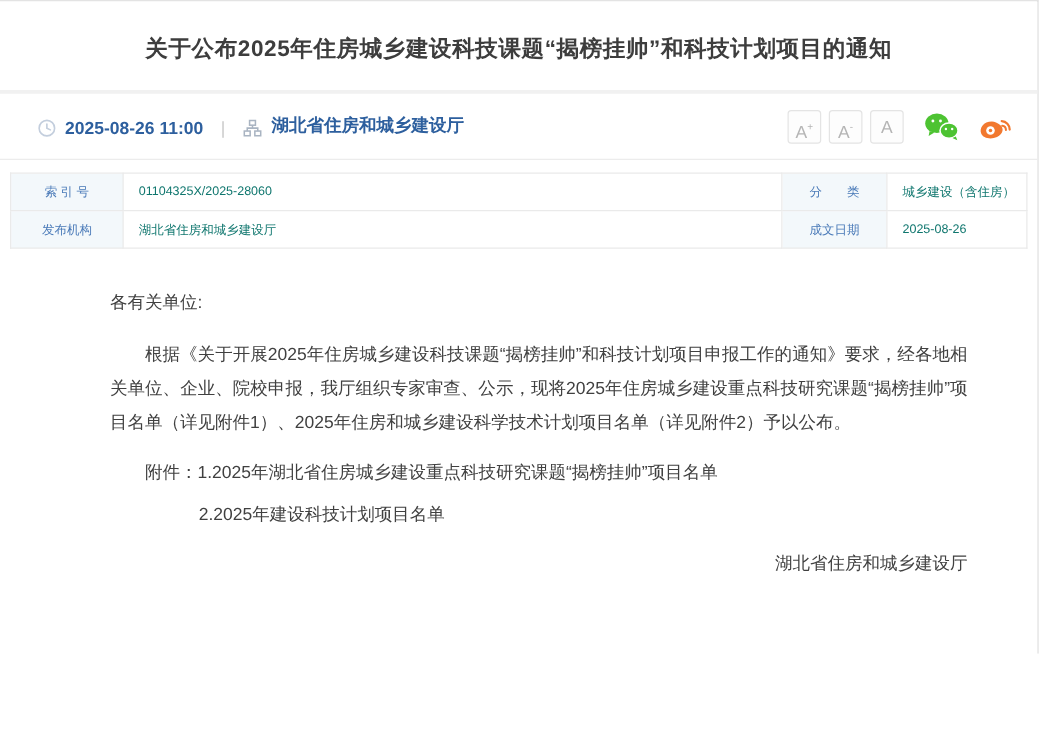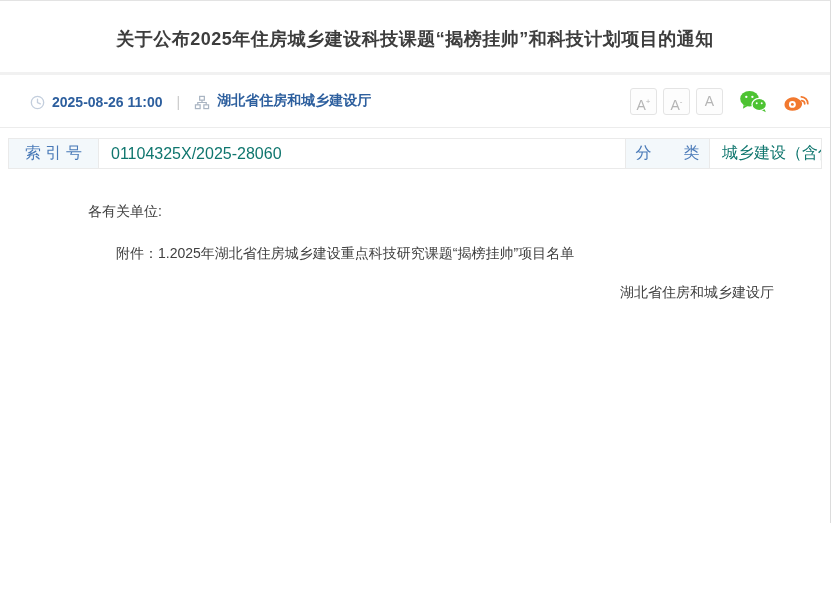--- a/index.html
+++ b/index.html
@@ -20,21 +20,21 @@
   .meta-sep { color:#c9c9c9; margin:0 14px; font-weight:normal; }
   .meta-source { color:#2d5f9e; font-weight:bold; }
 
   .meta-right { display:flex; align-items:center; }
   .font-btn { width:27px; height:27px; border:1px solid #e4e4e4; border-radius:3px; background:#fdfdfd;
     color:#b5b5b5; font-size:14px; line-height:25px; text-align:center; margin-left:6px; cursor:pointer;
     font-family:"Liberation Sans",sans-serif; }
   .font-btn sup { font-size:8px; vertical-align:6px; }
   .share-icon { margin-left:16px; cursor:pointer; display:inline-flex; }
 
-  .info-table { width:calc(100% - 16px); margin:10px 8px 0; border-collapse:collapse; font-size:16px; table-layout:fixed; }
+  .info-table { width:calc(100% - 16px); margin:10px 8px 0; border-collapse:collapse; font-size:10px; table-layout:fixed; }
   .info-table td { border:1px solid #eaeaea; height:30px; padding:0 12px; color:#0f766e;
     white-space:nowrap; overflow:hidden; }
   .info-table td.lbl { background:#f3f8fb; color:#4a7ab8; text-align:center; padding:0 4px; }
 
   .body-section { padding:29px 56px 0 88px; font-size:14px; color:#404040; line-height:27px; }
   .salutation { margin-bottom:15px; }
   .para { text-indent:2em; margin:13px 0; text-align:justify; }
   .attach-line1 { margin-top:13px; padding-left:2em; }
   .attach-line2 { padding-left:calc(2em + 43px); margin-top:7px; }
   .signature { text-align:right; margin-top:12px; }
@@ -103,25 +103,35 @@
         <col style="width:84px">
         <col style="width:112px">
       </colgroup>
     <tbody>
       <tr>
         <td class="lbl">索 引 号</td>
         <td>01104325X/2025-28060</td>
         <td class="lbl">分　　类</td>
         <td>城乡建设（含住房）</td>
       </tr>
+      <tr>
+        <td class="lbl">发布机构</td>
+        <td>湖北省住房和城乡建设厅</td>
+        <td class="lbl">成文日期</td>
+        <td>2025-08-26</td>
+      </tr>
     </tbody>
   </table>
 
   <div class="body-section">
     <div class="salutation">各有关单位:</div>
+    <p class="para">根据《关于开展2025年住房城乡建设科技课题“揭榜挂帅”和科技计划项目申报工作的通知》要求，经各地相关单位、企业、院校申报，我厅组织专家审查、公示，现将2025年住房城乡建设重点科技研究课题“揭榜挂帅”项目名单（详见附件1）、2025年住房和城乡建设科学技术计划项目名单（详见附件2）予以公布。</p>
     <div class="attach-line1">
       <span>附件：</span><span>1.2025年湖北省住房城乡建设重点科技研究课题“揭榜挂帅”项目名单</span>
+    </div>
+    <div class="attach-line2">
+      <span>2.2025年建设科技计划项目名单</span>
     </div>
     <div class="signature">湖北省住房和城乡建设厅</div>
 
   </div>
 
 </div>
 
 </body></html>

